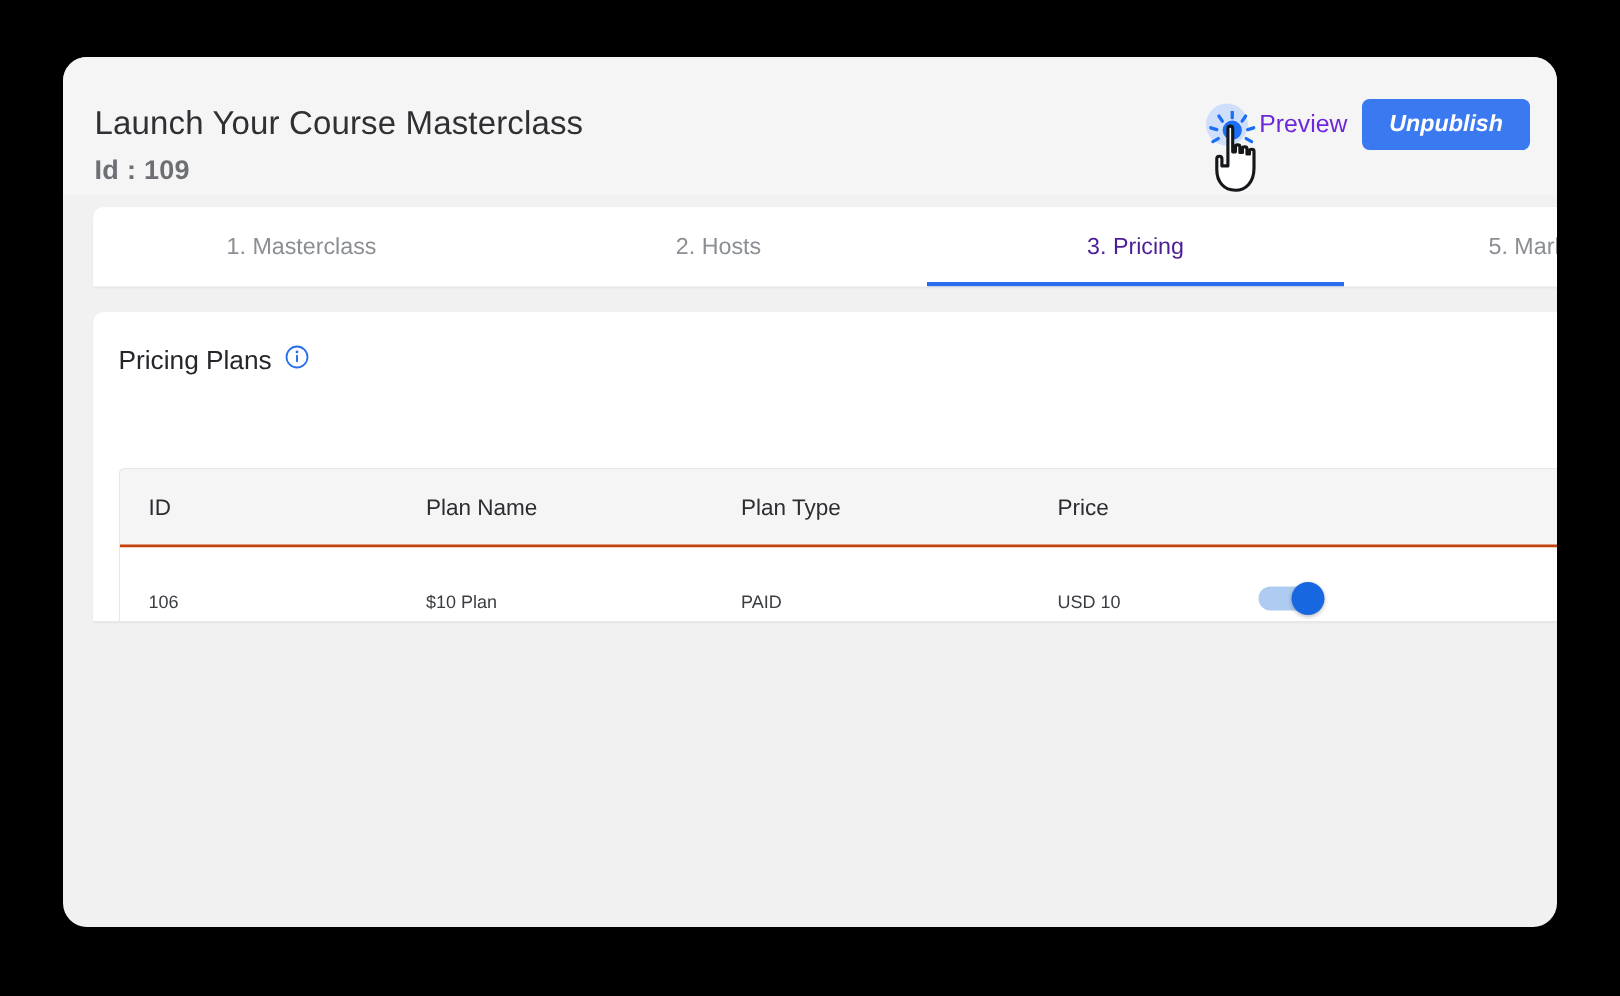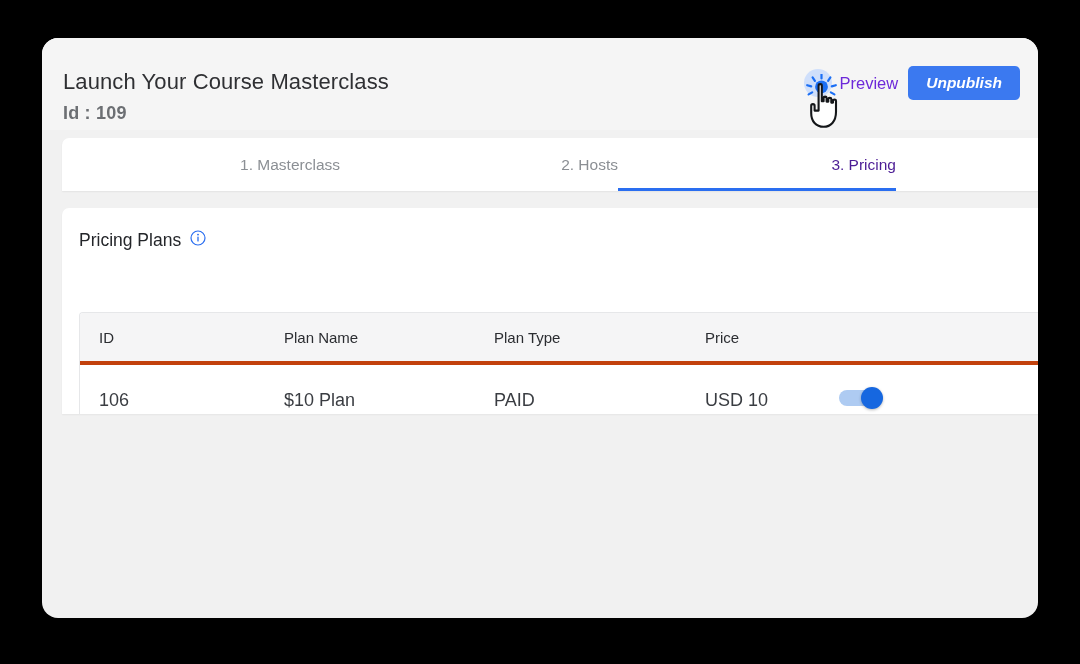--- a/index.html
+++ b/index.html
@@ -141,21 +141,21 @@
     display: flex;
     height: 53px;
     width: 1160px;
   }
 
   .tab {
     position: relative;
     flex: 0 0 278px;
     display: flex;
     align-items: center;
-    justify-content: flex-end;
+    justify-content: center;
     font-size: 15.5px;
     color: #8b8f94;
     cursor: pointer;
     white-space: nowrap;
     height: 53px;
   }
 
   .tab.active {
     color: #4c1d95;
     font-weight: 400;
@@ -220,21 +220,21 @@
 
   .t-row {
     display: flex;
     align-items: center;
     width: 1000px;
   }
 
   .t-head {
     background: #f5f5f6;
     height: 52px;
-    border-bottom: 4px solid #c2410c;
+    border-bottom: 2px solid #c2410c;
   }
 
   .t-body {
     background: #ffffff;
     height: 72px;
     border-bottom: 1px solid #e6e7e9;
   }
 
   .c-id    { flex: 0 0 204px; padding-left: 19px; }
   .c-name  { flex: 0 0 210px; }
@@ -243,21 +243,21 @@
   .c-status{ flex: 0 0 240px; }
 
   .t-head .cell {
     font-size: 15px;
     color: #2b2d31;
     font-weight: 400;
     white-space: nowrap;
   }
 
   .t-body .cell {
-    font-size: 18px;
+    font-size: 12px;
     color: #3a3d42;
     font-weight: 400;
     white-space: nowrap;
   }
 
   
   .toggle {
     position: relative;
     width: 46px;
     height: 22px;

